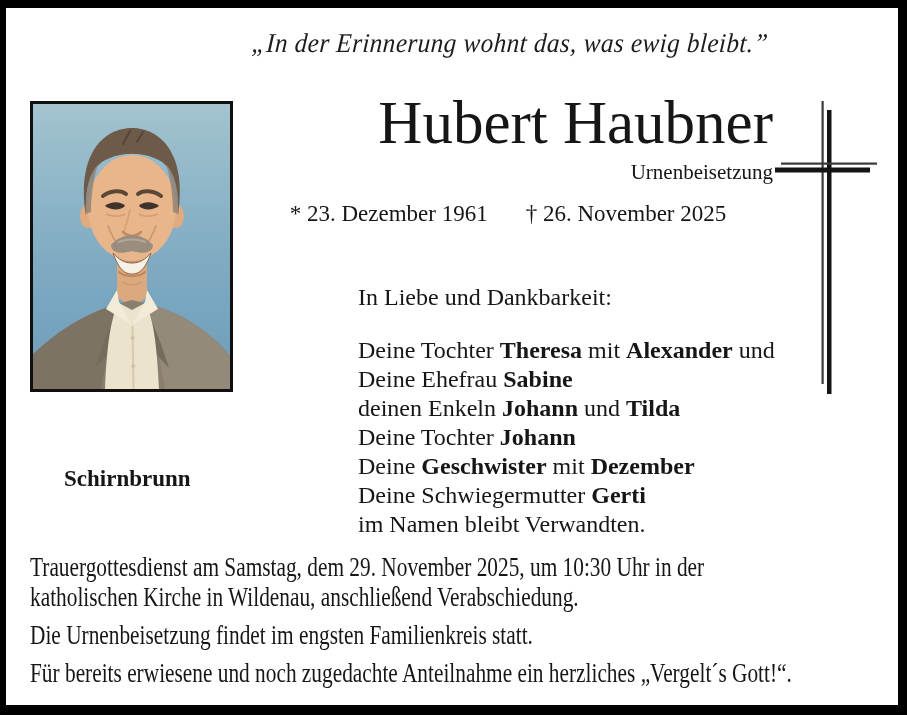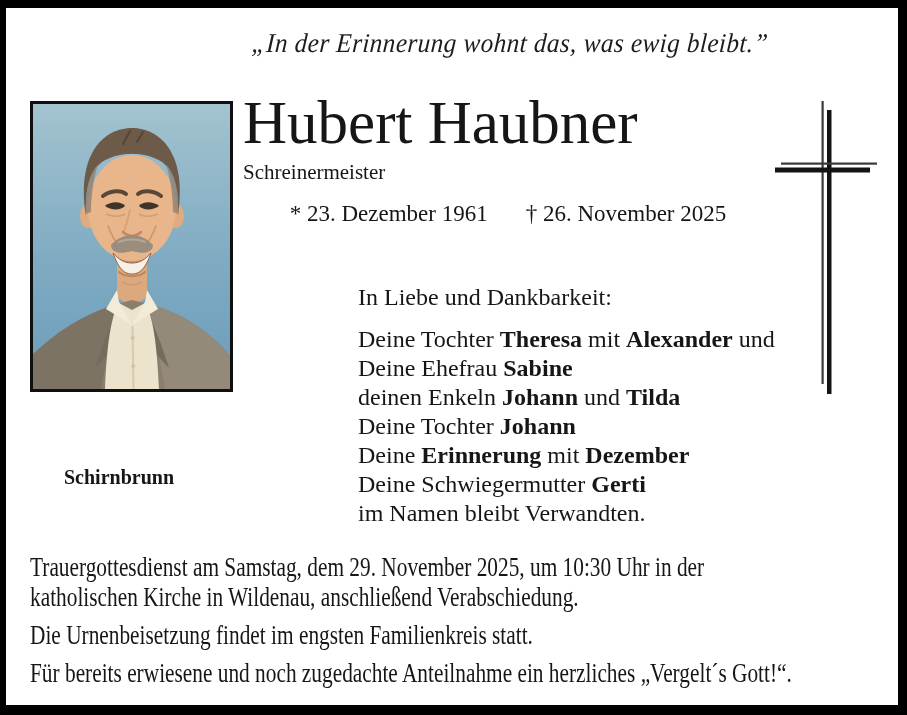--- a/index.html
+++ b/index.html
@@ -39,21 +39,21 @@
     left: 30px; top: 101px;
     width: 203px; height: 291px;
     border: 3px solid #101010;
     box-sizing: border-box;
     background: #7fabc2;
   }
   .photo svg { display: block; width: 100%; height: 100%; }
   .header {
     position: absolute;
     left: 243px; top: 92px; width: 530px;
-    text-align: left;
+    text-align: right;
   }
   .name {
     font-size: 61px;
     line-height: 1.0;
     white-space: nowrap;
   }
   .profession {
     font-size: 21px;
     margin-top: 7px;
   }
@@ -70,26 +70,26 @@
     left: 770px; top: 96px;
     width: 112px; height: 302px;
   }
   .family {
     position: absolute;
     left: 358px; top: 283px;
     font-size: 24px;
     line-height: 29px;
     white-space: nowrap;
   }
-  .family-intro { margin-bottom: 13px; }
+  .family-intro { margin-bottom: 24px; }
   .family .b { font-weight: bold; }
   .place {
     position: absolute;
     left: 64px; top: 465px;
-    font-size: 20px;
+    font-size: 23px;
     font-weight: bold;
     line-height: 1.2;
   }
   .notice {
     position: absolute;
     left: 30px; top: 552px;
     width: 1150px;
     font-size: 27px;
     line-height: 30px;
     transform: scaleX(0.79);
@@ -165,21 +165,21 @@
       <path d="M86,138 C92,134.5 106,134.5 112,138" stroke="#b3a795" stroke-width="2" fill="none" stroke-linecap="round"></path>
 
       <path d="M80,149 C86,156 92,159 99,159 C106,159 112,156 118,149 C112,166 106,170 99,170 C92,170 86,166 80,149 Z" fill="#f6f1e4" stroke="#8a6248" stroke-width="1"></path>
       <path d="M86,168 C92,173.5 106,173.5 112,168" stroke="#c1845c" stroke-width="2" fill="none" stroke-linecap="round"></path>
       <path d="M90,178 C95,182 103,182 108,178" stroke="#d49e73" stroke-width="1.8" fill="none" stroke-linecap="round"></path>
     </svg>
   </div>
 
   <div class="header">
     <div class="name">Hubert Haubner</div>
-    <div class="profession">Schreinermeister</div>
+    <div class="profession">Urnenbeisetzung</div>
     <div class="dates">
       <span>* 23. Dezember 1961</span>
       <span>† 26. November 2025</span>
     </div>
   </div>
 
   <div class="cross-wrap">
     <svg viewBox="0 0 112 302" width="112" height="302" aria-hidden="true">
       <rect x="51.5" y="5" width="2.2" height="283" fill="#3a3a3a"></rect>
       <rect x="57" y="14" width="4.5" height="284" fill="#141414"></rect>
@@ -188,21 +188,21 @@
     </svg>
   </div>
 
   <div class="family">
     <div class="family-intro">In Liebe und Dankbarkeit:</div>
     <div class="family-lines">
         <div><span>Deine Tochter </span><span class="b">Theresa</span><span> mit </span><span class="b">Alexander</span><span> und</span></div>
         <div><span>Deine Ehefrau </span><span class="b">Sabine</span></div>
         <div><span>deinen Enkeln </span><span class="b">Johann</span><span> und </span><span class="b">Tilda</span></div>
         <div><span>Deine Tochter </span><span class="b">Johann</span></div>
-        <div><span>Deine </span><span class="b">Erinnerung</span><span> mit </span><span class="b">Dezember</span></div>
+        <div><span>Deine </span><span class="b">Geschwister</span><span> mit </span><span class="b">Dezember</span></div>
         <div><span>Deine Schwiegermutter </span><span class="b">Gerti</span></div>
         <div><span>im Namen bleibt Verwandten.</span></div>
       </div>
   </div>
 
   <div class="place">Schirnbrunn</div>
 
   <div class="notice">
       <div class="para">Trauergottesdienst am Samstag, dem 29. November 2025, um 10:30 Uhr in der
 katholischen Kirche in Wildenau, anschließend Verabschiedung.</div>

